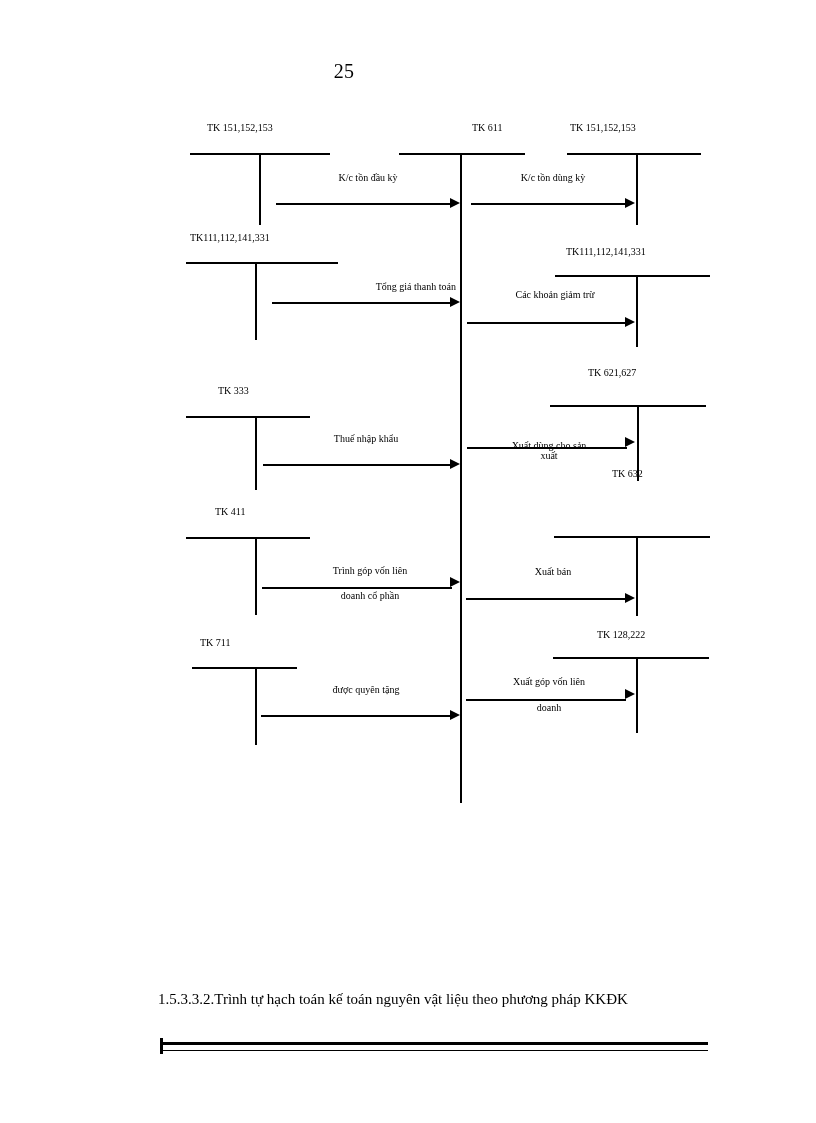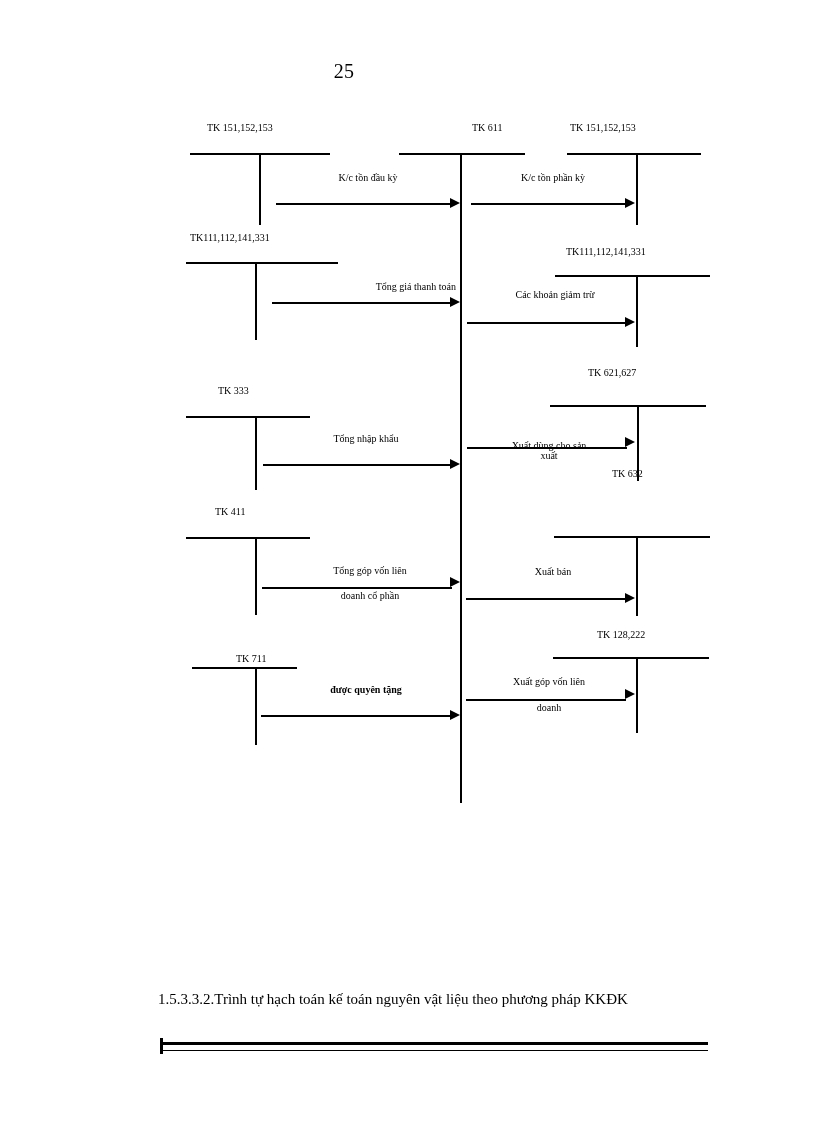--- a/index.html
+++ b/index.html
@@ -109,21 +109,21 @@
   <div class="vline" style="left:259px; top:153px; height:72px;"></div>
 
   <div class="flow-label" style="left:275px; top:172px; width:186px;">K/c tồn đầu kỳ</div>
   <div class="arrow-shaft" style="left:276px; top:203px; width:176px;"></div>
   <div class="arrow-head" style="left:450px; top:198px;"></div>
 
   <div class="acct-label" style="left:570px; top:122px;">TK 151,152,153</div>
   <div class="hline" style="left:567px; top:153px; width:134px;"></div>
   <div class="vline" style="left:636px; top:153px; height:72px;"></div>
 
-  <div class="flow-label" style="left:470px; top:172px; width:166px;">K/c tồn phần kỳ</div>
+  <div class="flow-label" style="left:470px; top:172px; width:166px;">K/c tồn dùng kỳ</div>
   <div class="arrow-shaft" style="left:471px; top:203px; width:155px;"></div>
   <div class="arrow-head" style="left:625px; top:198px;"></div>
 
   <div class="acct-label" style="left:190px; top:232px;">TK111,112,141,331</div>
   <div class="hline" style="left:186px; top:262px; width:152px;"></div>
   <div class="vline" style="left:255px; top:262px; height:78px;"></div>
 
   <div class="flow-label" style="left:276px; top:281px; width:180px;text-align:right;">Tổng giá thanh toán</div>
   <div class="arrow-shaft" style="left:272px; top:302px; width:180px;"></div>
   <div class="arrow-head" style="left:450px; top:297px;"></div>
@@ -133,55 +133,55 @@
   <div class="vline" style="left:636px; top:275px; height:72px;"></div>
 
   <div class="flow-label" style="left:472px; top:289px; width:166px;">Các khoản giảm trừ</div>
   <div class="arrow-shaft" style="left:467px; top:322px; width:160px;"></div>
   <div class="arrow-head" style="left:625px; top:317px;"></div>
 
   <div class="acct-label" style="left:218px; top:385px;">TK 333</div>
   <div class="hline" style="left:186px; top:416px; width:124px;"></div>
   <div class="vline" style="left:255px; top:416px; height:74px;"></div>
 
-  <div class="flow-label" style="left:276px; top:433px; width:180px;">Tổng nhập khẩu</div>
+  <div class="flow-label" style="left:276px; top:433px; width:180px;">Thuế nhập khẩu</div>
   <div class="arrow-shaft" style="left:263px; top:464px; width:189px;"></div>
   <div class="arrow-head" style="left:450px; top:459px;"></div>
 
   <div class="acct-label" style="left:588px; top:367px;">TK 621,627</div>
   <div class="hline" style="left:550px; top:405px; width:156px;"></div>
   <div class="vline" style="left:637px; top:405px; height:76px;"></div>
 
   <div class="flow-label two-line" style="left:470px; top:440px; width:158px;">Xuất dùng cho sản</div>
   <div class="arrow-shaft" style="left:467px; top:447px; width:160px;"></div>
   <div class="arrow-head" style="left:625px; top:437px;"></div>
   <div class="flow-label two-line" style="left:470px; top:450px; width:158px;">xuất</div>
 
   <div class="acct-label" style="left:215px; top:506px;">TK 411</div>
   <div class="hline" style="left:186px; top:537px; width:124px;"></div>
   <div class="vline" style="left:255px; top:537px; height:78px;"></div>
 
-  <div class="flow-label two-line" style="left:282px; top:565px; width:176px;">Tổng góp vốn liên</div>
+  <div class="flow-label two-line" style="left:282px; top:565px; width:176px;">Trình góp vốn liên</div>
   <div class="arrow-shaft" style="left:262px; top:587px; width:190px;"></div>
   <div class="arrow-head" style="left:450px; top:577px;"></div>
   <div class="flow-label two-line" style="left:282px; top:590px; width:176px;">doanh cổ phần</div>
 
   <div class="acct-label" style="left:612px; top:468px;">TK 632</div>
   <div class="hline" style="left:554px; top:536px; width:156px;"></div>
   <div class="vline" style="left:636px; top:536px; height:80px;"></div>
 
   <div class="flow-label" style="left:474px; top:566px; width:158px;">Xuất bán</div>
   <div class="arrow-shaft" style="left:466px; top:598px; width:160px;"></div>
   <div class="arrow-head" style="left:625px; top:593px;"></div>
 
-  <div class="acct-label" style="left:236px; top:637px;margin-top:16px;">TK 711</div>
+  <div class="acct-label" style="left:200px; top:637px;">TK 711</div>
   <div class="hline" style="left:192px; top:667px; width:105px;"></div>
   <div class="vline" style="left:255px; top:667px; height:78px;"></div>
 
-  <div class="flow-label" style="left:276px; top:684px; width:180px;font-weight:bold;">được quyên tặng</div>
+  <div class="flow-label" style="left:276px; top:684px; width:180px;">được quyên tặng</div>
   <div class="arrow-shaft" style="left:261px; top:715px; width:191px;"></div>
   <div class="arrow-head" style="left:450px; top:710px;"></div>
 
   <div class="acct-label" style="left:597px; top:629px;">TK 128,222</div>
   <div class="hline" style="left:553px; top:657px; width:156px;"></div>
   <div class="vline" style="left:636px; top:657px; height:76px;"></div>
 
   <div class="flow-label two-line" style="left:470px; top:676px; width:158px;">Xuất góp vốn liên</div>
   <div class="arrow-shaft" style="left:466px; top:699px; width:160px;"></div>
   <div class="arrow-head" style="left:625px; top:689px;"></div>

